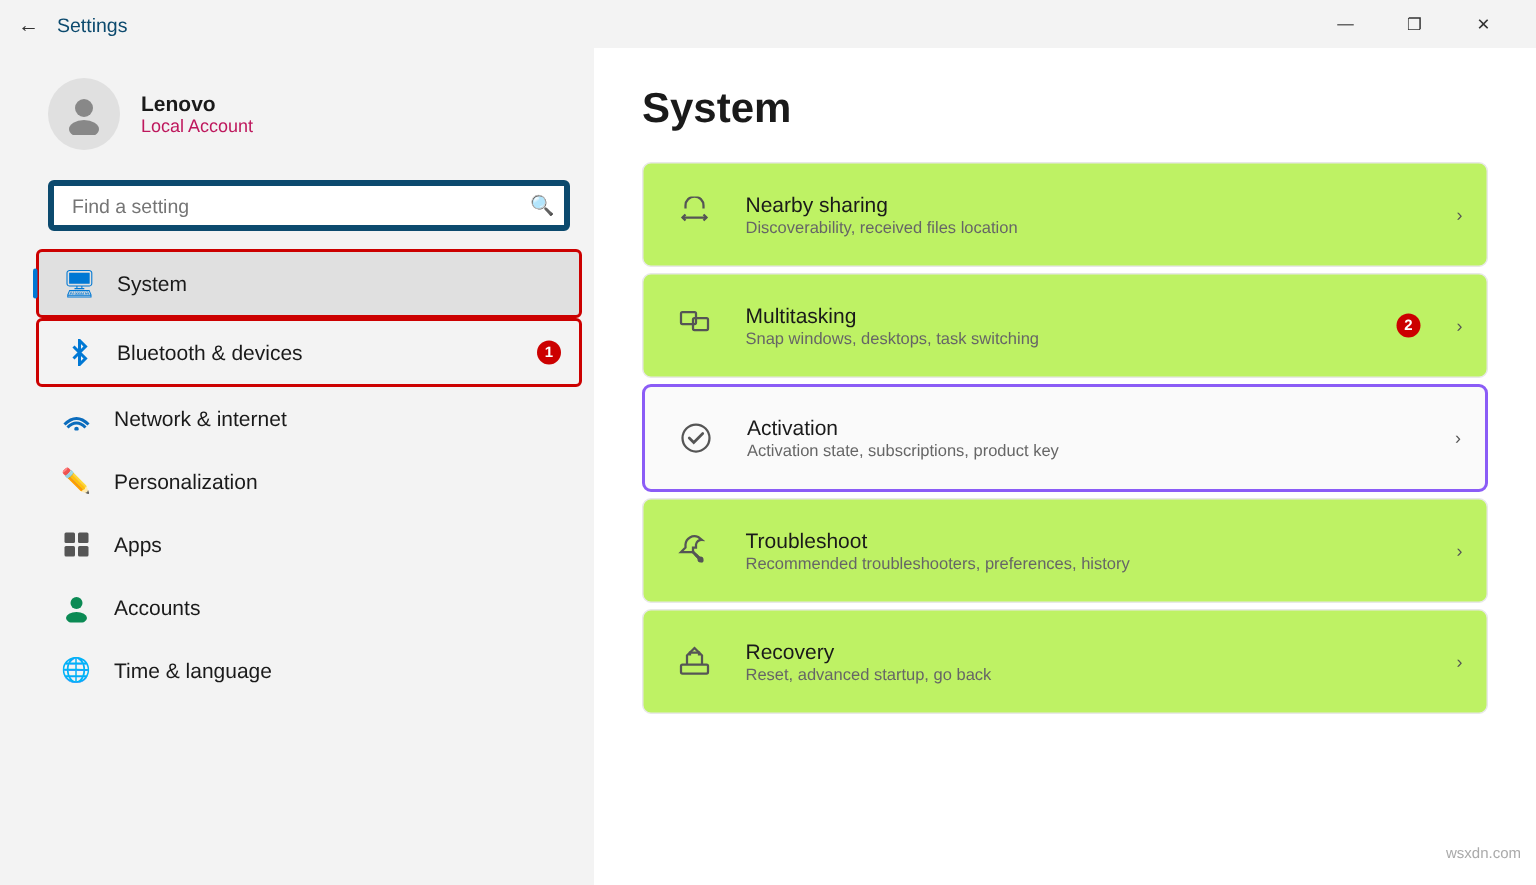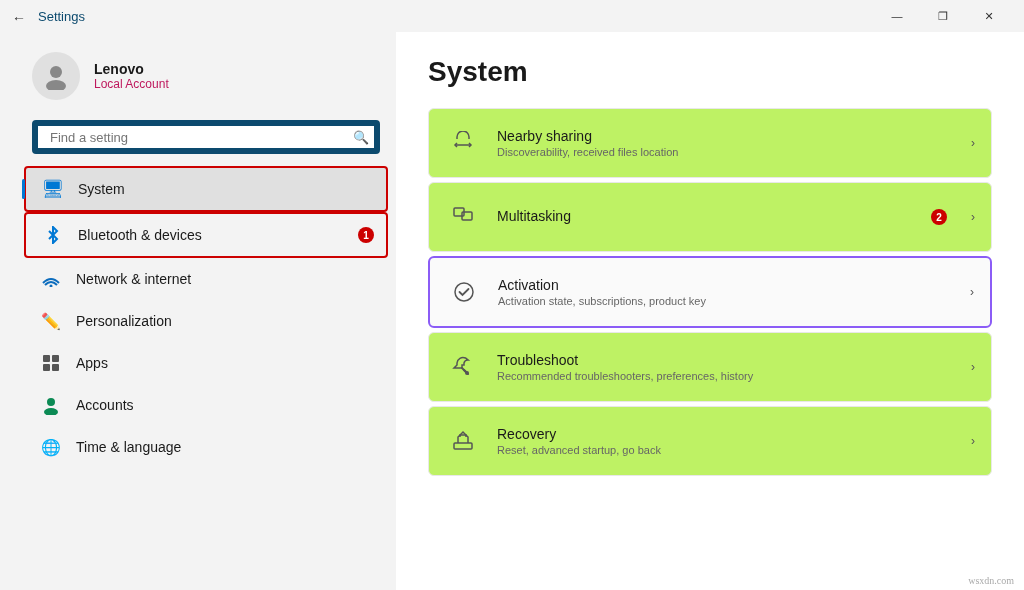--- a/index.html
+++ b/index.html
@@ -94,21 +94,21 @@
     .user-type { font-size: 12px; color: #be185d; }
 
     
     .search-bar {
       margin: 4px 16px 12px 16px;
       position: relative;
     }
     .search-input {
       width: 100%;
       height: 34px;
-      border: 6px solid #0c4a6e;
+      border: 4px solid #0c4a6e;
       border-radius: 4px;
       background: #ffffff;
       padding: 0 36px 0 12px;
       font-size: 13px;
       color: #333;
       outline: none;
     }
     .search-icon-wrap {
       position: absolute;
       right: 10px;
@@ -252,26 +252,25 @@
       height: 16px;
       border-radius: 50%;
       display: flex;
       align-items: center;
       justify-content: center;
     }
 
     
     .watermark {
       position: fixed;
-      bottom: 4px;
+      bottom: 15px;
       right: 10px;
       font-size: 10px;
       color: #aaa;
       pointer-events: none;
-      font-family: Liberation Serif, serif;
     }
   </style>
 </head>
 <body>
 
 <div class="titlebar">
   <span class="titlebar-back">←</span>
   <span class="titlebar-title">Settings</span>
   <div class="titlebar-controls">
     <button class="titlebar-btn">—</button>
@@ -384,20 +383,21 @@
 
     <div class="setting-card" style="position:relative;">
       <div class="setting-card-icon">
         <svg width="24" height="24" viewBox="0 0 24 24" fill="none">
           <rect x="3" y="3" width="10" height="8" rx="1" stroke="#555" stroke-width="1.5" fill="none"></rect>
           <rect x="11" y="7" width="10" height="8" rx="1" stroke="#555" stroke-width="1.5" fill="none"></rect>
         </svg>
       </div>
       <div class="setting-card-text">
         <div class="setting-card-title">Multitasking</div>
+        <div class="setting-card-desc">Snap windows, desktops, task switching</div>
       </div>
       <div class="badge-2">2</div>
       <span class="setting-card-chevron">›</span>
     </div>
 
     <div class="setting-card highlighted">
       <div class="setting-card-icon">
         <svg width="24" height="24" viewBox="0 0 24 24" fill="none">
           <circle cx="12" cy="12" r="9" stroke="#555" stroke-width="1.5" fill="none"></circle>
           <path d="M7.5 12 L10.5 15 L16.5 9" stroke="#555" stroke-width="1.8" fill="none" stroke-linecap="round"></path>

